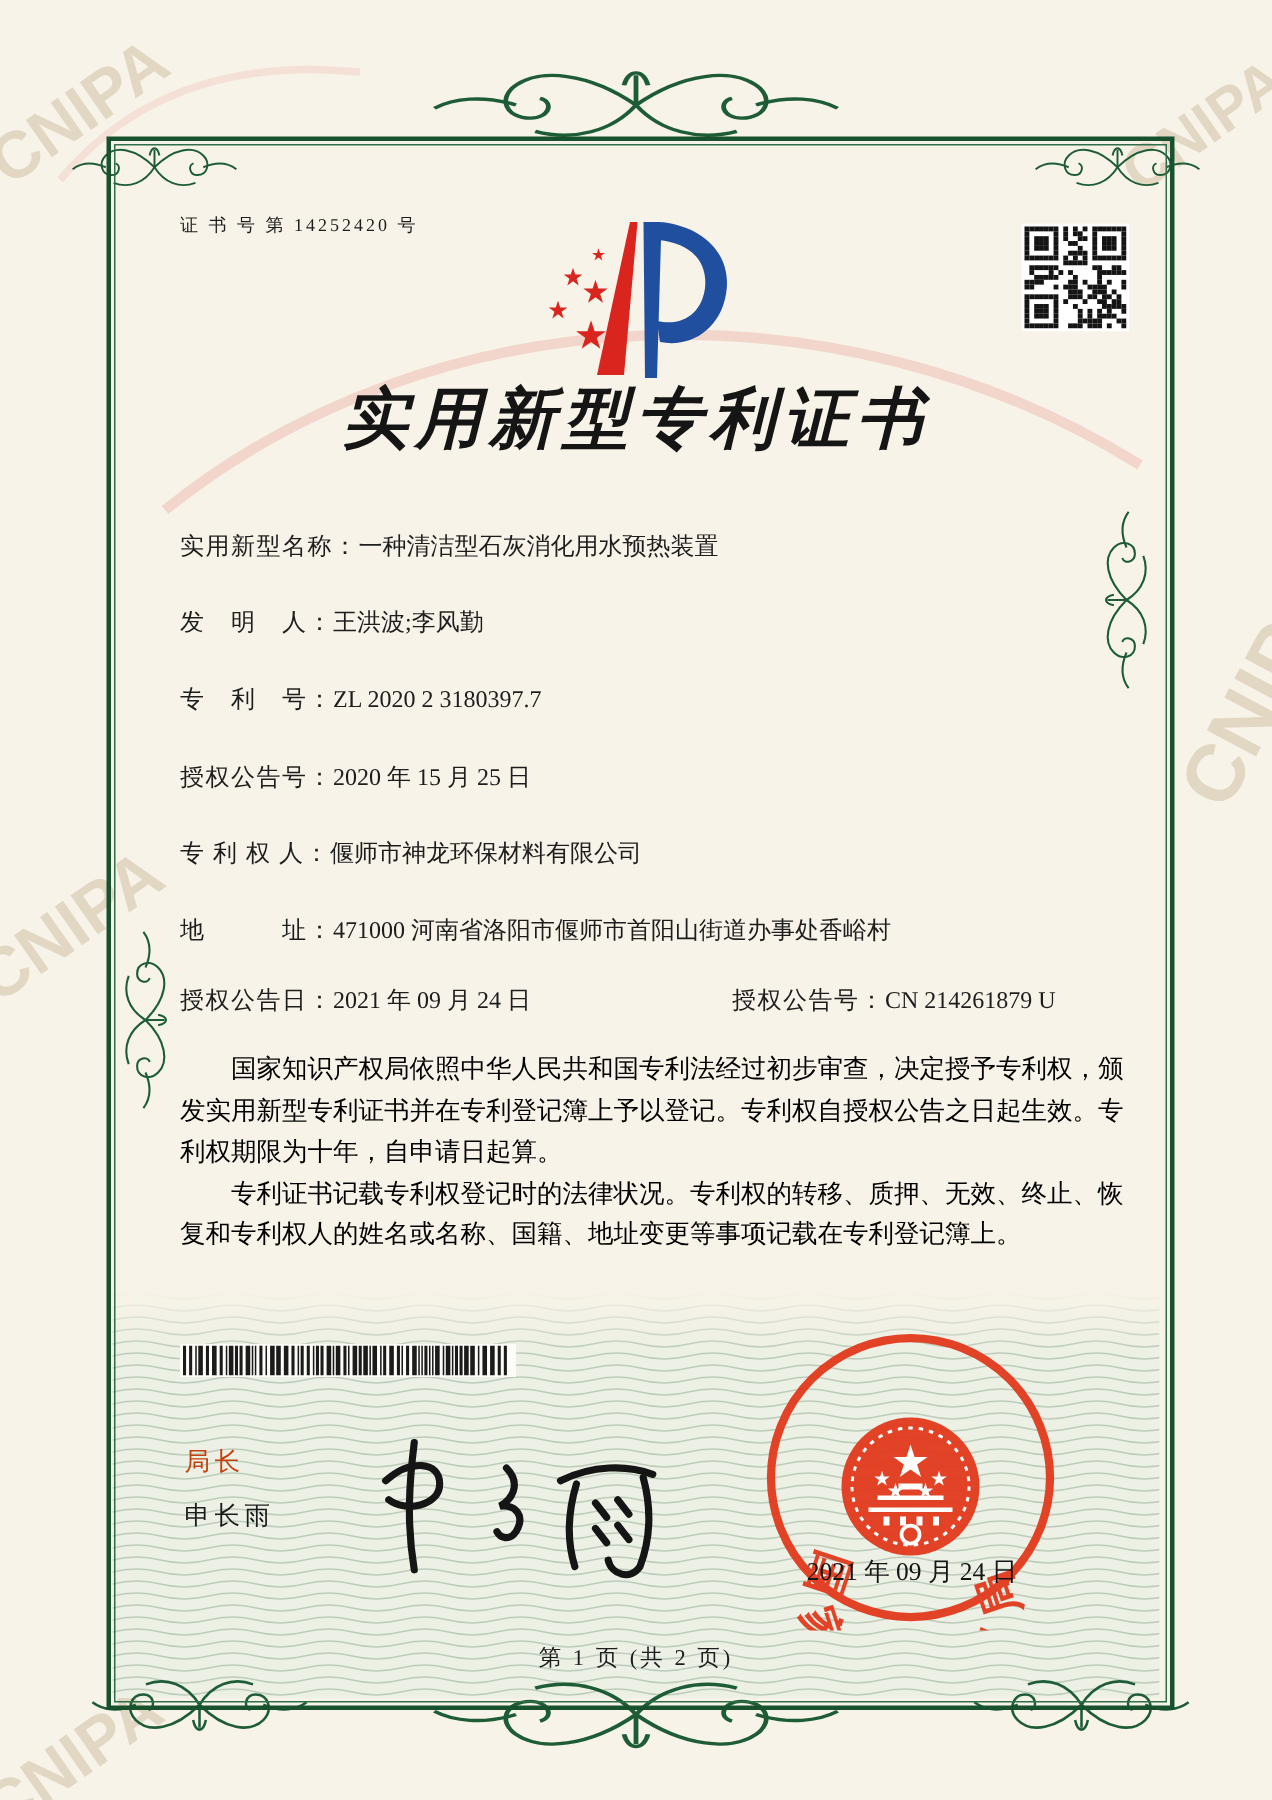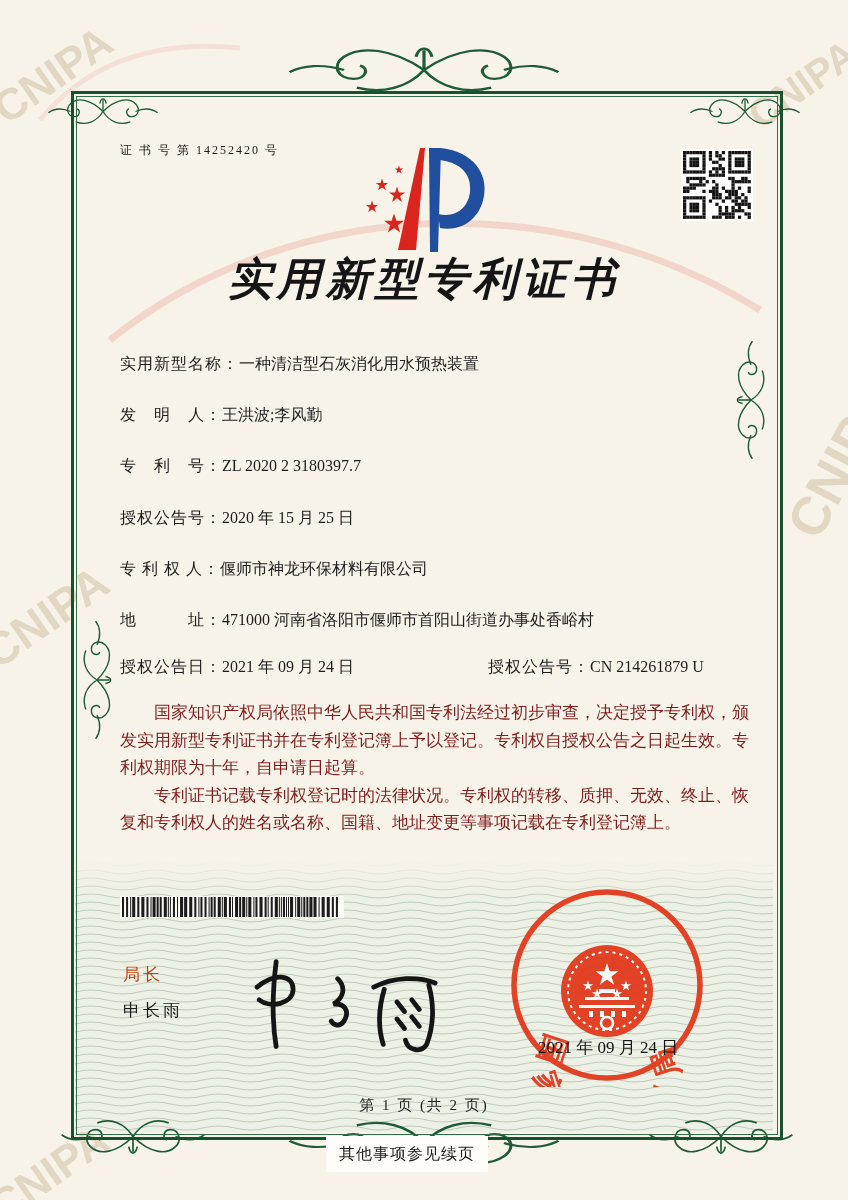--- a/index.html
+++ b/index.html
@@ -22,21 +22,21 @@
   .cert-no{position:absolute;left:120px;top:142px;font-size:12px;letter-spacing:2px;z-index:4;}
   .qr{position:absolute;left:681px;top:149px;width:72px;height:72px;z-index:4;}
   .logo{position:absolute;left:352px;top:140px;width:140px;height:120px;z-index:4;}
   .title{position:absolute;left:0;right:0;top:250px;text-align:center;font-size:44px;font-weight:bold;
          letter-spacing:5px;color:#151515;z-index:4;font-style:italic;}
   
   .row{position:absolute;left:120px;font-size:16px;z-index:4;white-space:nowrap;}
   .row .lbl{letter-spacing:1px;}
   .grant-right{position:absolute;left:322px;top:0;margin-left:46px;}
   
-  .body-text{position:absolute;left:120px;top:699px;width:632px;font-size:17px;line-height:27.5px;z-index:4;color:#7f1d1d;}
+  .body-text{position:absolute;left:120px;top:699px;width:632px;font-size:17px;line-height:27.5px;z-index:4;color:#000000;}
   .body-text p{margin:0;text-indent:2em;}
   
   .barcode{position:absolute;left:120px;top:896px;width:220px;height:20px;background:#fdfcf7;padding:1px 2px;z-index:4;}
   
   .sig-title{position:absolute;left:123px;top:963px;font-family:"Liberation Sans","DejaVu Sans",sans-serif;
              font-size:17px;letter-spacing:3px;color:#c2410c;z-index:4;}
   .sig-name{position:absolute;left:123px;top:999px;font-family:"Liberation Sans","DejaVu Sans",sans-serif;
             font-size:17px;letter-spacing:3px;color:#1b1b1b;z-index:4;}
   .sig-hand{position:absolute;left:238px;top:946px;width:212px;height:112px;z-index:4;}
   
@@ -478,15 +478,14 @@
       <rect x="-18" y="20" width="4" height="6" fill="#ffffff"></rect>
       <rect x="-7" y="20" width="4" height="6" fill="#ffffff"></rect>
       <rect x="4" y="20" width="4" height="6" fill="#ffffff"></rect>
       <rect x="15" y="20" width="4" height="6" fill="#ffffff"></rect>
       <circle cy="32" r="6" fill="none" stroke="#ffffff" stroke-width="2.5"></circle>
     </g>
   </svg>
   <div class="seal-date">2021 年 09 月 24 日</div>
 
   <div class="page-info">第 1 页 (共 2 页)</div>
-  <div class="note-box">其他事项参见续页</div>
 
 </div>
 
 </body></html>

